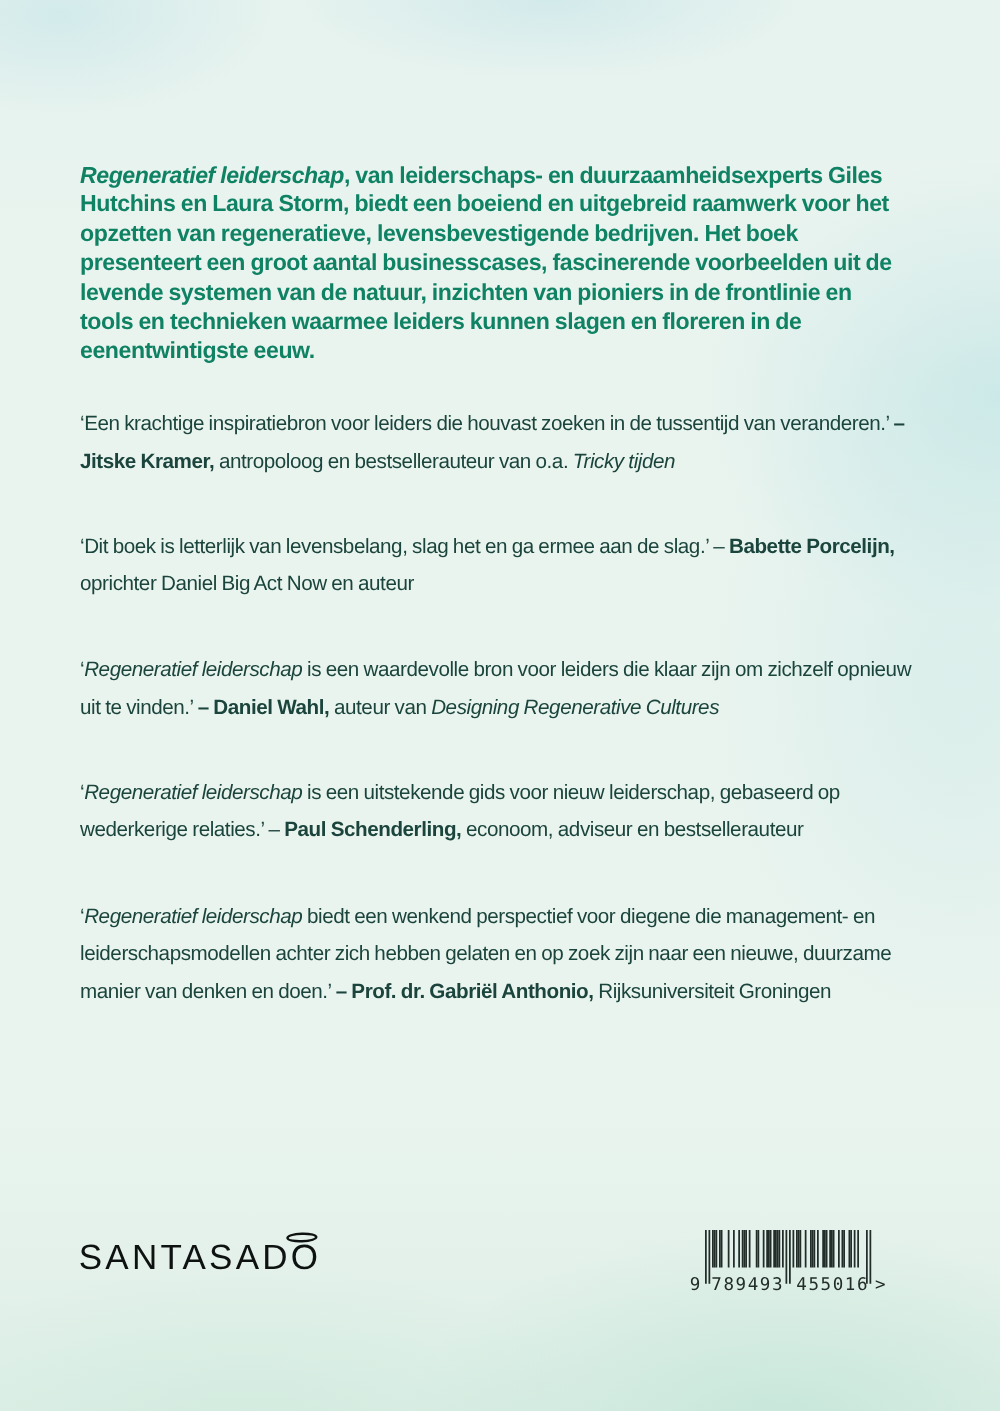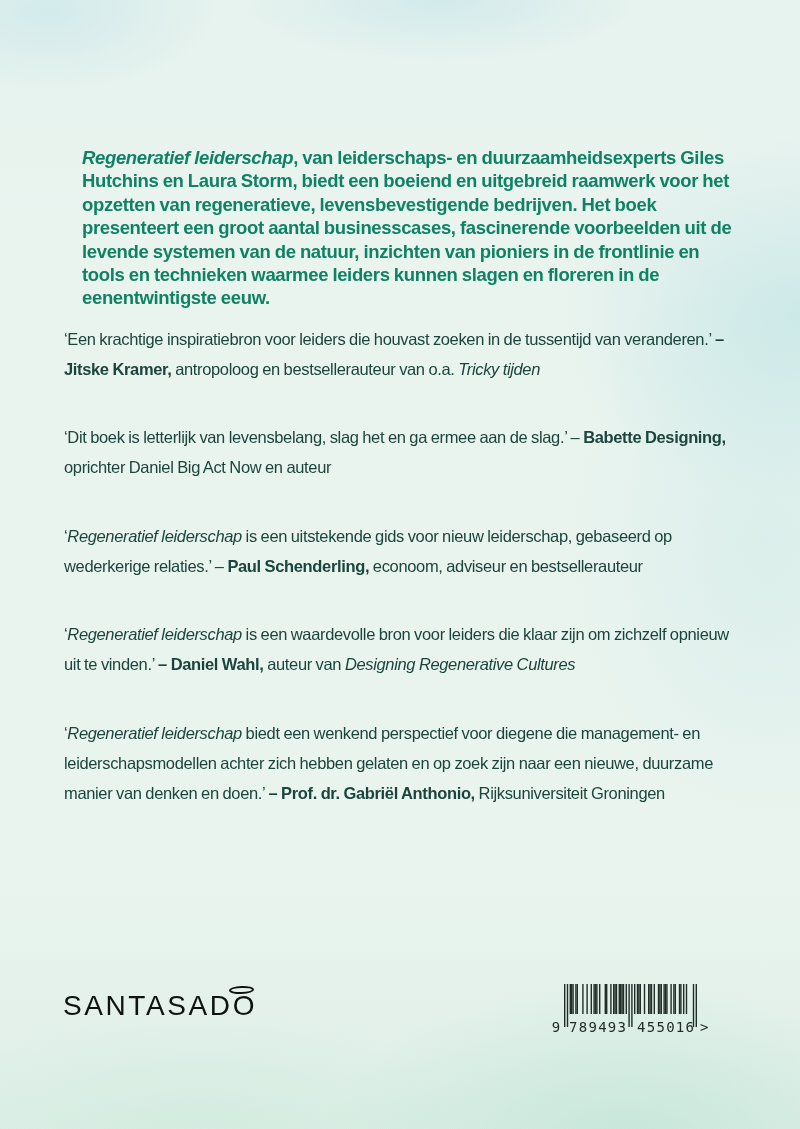--- a/index.html
+++ b/index.html
@@ -20,21 +20,21 @@
       radial-gradient(420px 200px at 25% 102%, rgba(196,230,214,0.45), rgba(196,230,214,0) 70%),
       linear-gradient(180deg, rgba(219,239,238,0.30) 0%, rgba(255,255,255,0) 22%, rgba(255,255,255,0) 78%, rgba(202,231,217,0.40) 100%),
       #eaf4ef;
   }
 
   
   .intro {
     position: absolute;
     left: 64px; top: 128px;
     width: 658px;
-    margin: 18px;
+    margin: 0;
     font-size: 18.5px;
     line-height: 23.4px;
     font-weight: 700;
     letter-spacing: -0.35px;
     word-spacing: -0.5px;
     color: #108264;
   }
 
   
   .quotes {
@@ -93,23 +93,23 @@
 </style>
 </head>
 <body>
 
 <div class="cover">
 
   <p class="intro"><span class="run bold-italic">Regeneratief leiderschap</span><span class="run bold">, van leiderschaps- en duurzaamheidsexperts Giles Hutchins en Laura Storm, biedt een boeiend en uitgebreid raamwerk voor het opzetten van regeneratieve, levensbevestigende bedrijven. Het boek presenteert een groot aantal businesscases, fascinerende voorbeelden uit de levende systemen van de natuur, inzichten van pioniers in de frontlinie en tools en technieken waarmee leiders kunnen slagen en floreren in de eenentwintigste eeuw.</span></p>
 
   <div class="quotes">
       <p class="quote"><span class="run normal">‘Een krachtige inspiratiebron voor leiders die houvast zoeken in de tussentijd van veranderen.’ </span><span class="run bold">– Jitske Kramer,</span><span class="run normal"> antropoloog en bestsellerauteur van o.a. </span><span class="run italic">Tricky tijden</span></p>
-      <p class="quote"><span class="run normal">‘Dit boek is letterlijk van levensbelang, slag het en ga ermee aan de slag.’ – </span><span class="run bold">Babette Designing,</span><span class="run normal"> oprichter Daniel Big Act Now en auteur</span></p>
+      <p class="quote"><span class="run normal">‘Dit boek is letterlijk van levensbelang, slag het en ga ermee aan de slag.’ – </span><span class="run bold">Babette Porcelijn,</span><span class="run normal"> oprichter Daniel Big Act Now en auteur</span></p>
+      <p class="quote"><span class="run normal">‘</span><span class="run italic">Regeneratief leiderschap</span><span class="run normal"> is een waardevolle bron voor leiders die klaar zijn om zichzelf opnieuw uit te vinden.’ </span><span class="run bold">– Daniel Wahl,</span><span class="run normal"> auteur van </span><span class="run italic">Designing Regenerative Cultures</span></p>
       <p class="quote"><span class="run normal">‘</span><span class="run italic">Regeneratief leiderschap</span><span class="run normal"> is een uitstekende gids voor nieuw leiderschap, gebaseerd op wederkerige relaties.’ – </span><span class="run bold">Paul Schenderling,</span><span class="run normal"> econoom, adviseur en bestsellerauteur</span></p>
-      <p class="quote"><span class="run normal">‘</span><span class="run italic">Regeneratief leiderschap</span><span class="run normal"> is een waardevolle bron voor leiders die klaar zijn om zichzelf opnieuw uit te vinden.’ </span><span class="run bold">– Daniel Wahl,</span><span class="run normal"> auteur van </span><span class="run italic">Designing Regenerative Cultures</span></p>
       <p class="quote"><span class="run normal">‘</span><span class="run italic">Regeneratief leiderschap</span><span class="run normal"> biedt een wenkend perspectief voor diegene die management- en leiderschapsmodellen achter zich hebben gelaten en op zoek zijn naar een nieuwe, duurzame manier van denken en doen.’ </span><span class="run bold">– Prof. dr. Gabriël Anthonio,</span><span class="run normal"> Rijksuniversiteit Groningen</span></p>
     </div>
 
   <div class="logo-wrap">
     <span class="logo-text">SANTASADO</span>
     <span class="halo"></span>
   </div>
 
   <div class="barcode">
     <svg width="168" height="50" viewBox="0 0 168 50" xmlns="http://www.w3.org/2000/svg">

